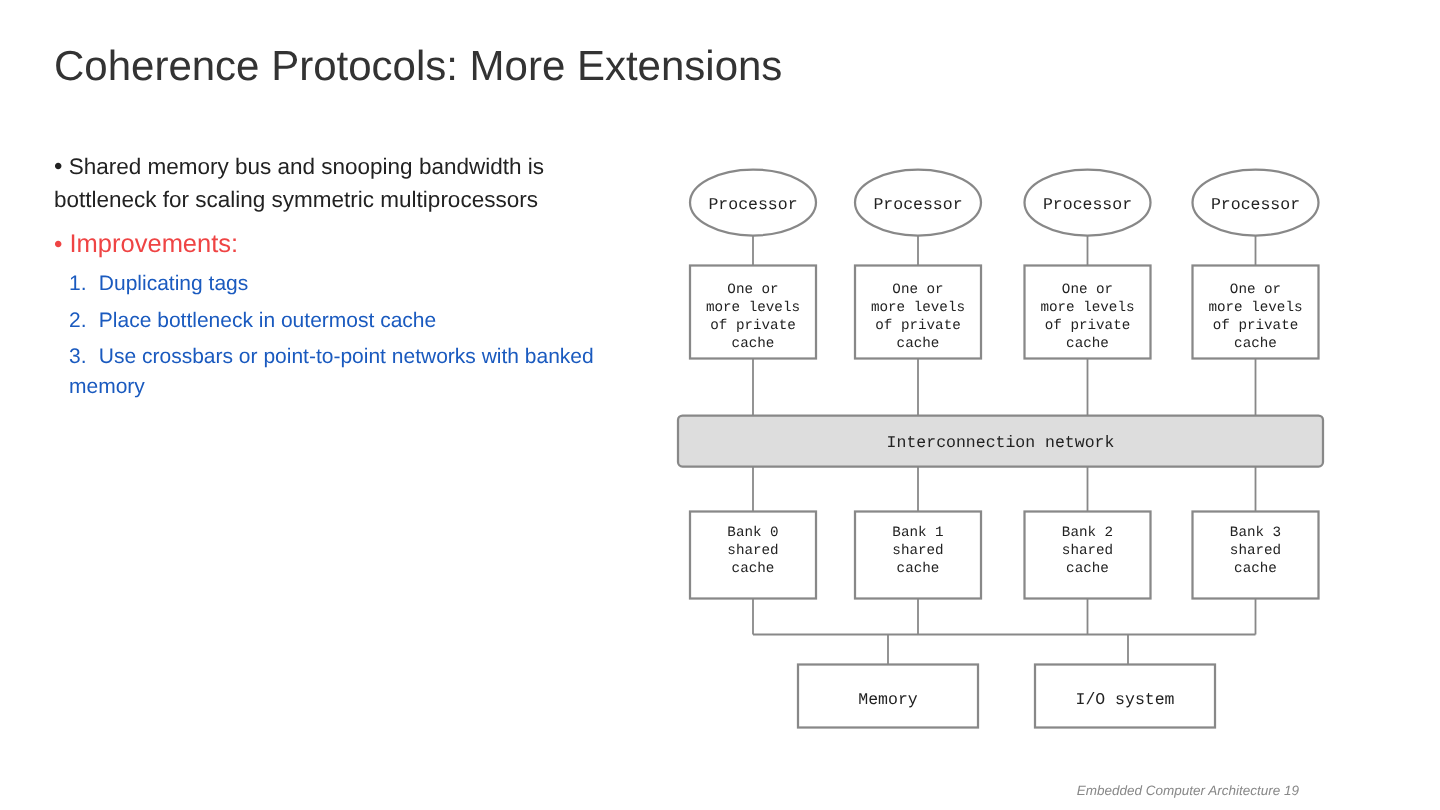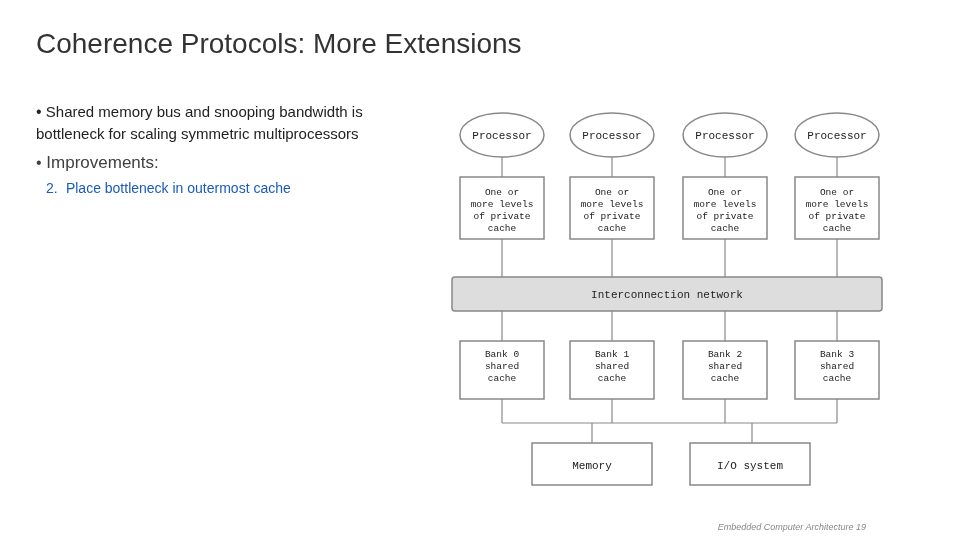--- a/index.html
+++ b/index.html
@@ -44,21 +44,21 @@
       margin-bottom: 8px;
       line-height: 1.45;
     }
 
     .bullet .bullet-text {
       display: inline;
     }
 
     .improvements-label {
       font-size: 17px;
-      color: #404040;
+      color: #ef4444;
       margin-top: 4px;
       margin-bottom: 6px;
       font-weight: bold;
     }
 
     .improvements-label span {
       font-weight: normal;
     }
 
     .numbered-list {
@@ -110,21 +110,23 @@
     <div class="left-panel">
       <div class="bullet">
         <span style="font-size:16px;">•</span>
         <span class="bullet-text">Shared memory bus and snooping bandwidth is bottleneck for scaling symmetric multiprocessors</span>
       </div>
       <div class="improvements-label">
         <span style="font-size:16px;">•</span>
         <span>Improvements:</span>
       </div>
       <ol class="numbered-list">
+        <li><span class="num">1.</span> <span>Duplicating tags</span></li>
         <li><span class="num">2.</span> <span>Place bottleneck in outermost cache</span></li>
+        <li><span class="num">3.</span> <span>Use crossbars or point-to-point networks with banked memory</span></li>
       </ol>
     </div>
 
     <div class="right-panel">
       <svg class="diagram-svg" viewBox="0 0 450 420" xmlns="http://www.w3.org/2000/svg">
 
         <ellipse cx="60" cy="30" rx="42" ry="22" fill="white" stroke="#888" stroke-width="1.5"></ellipse>
         <text x="60" y="34" text-anchor="middle" font-size="11" fill="#222">Processor</text>
 
         <ellipse cx="170" cy="30" rx="42" ry="22" fill="white" stroke="#888" stroke-width="1.5"></ellipse>

